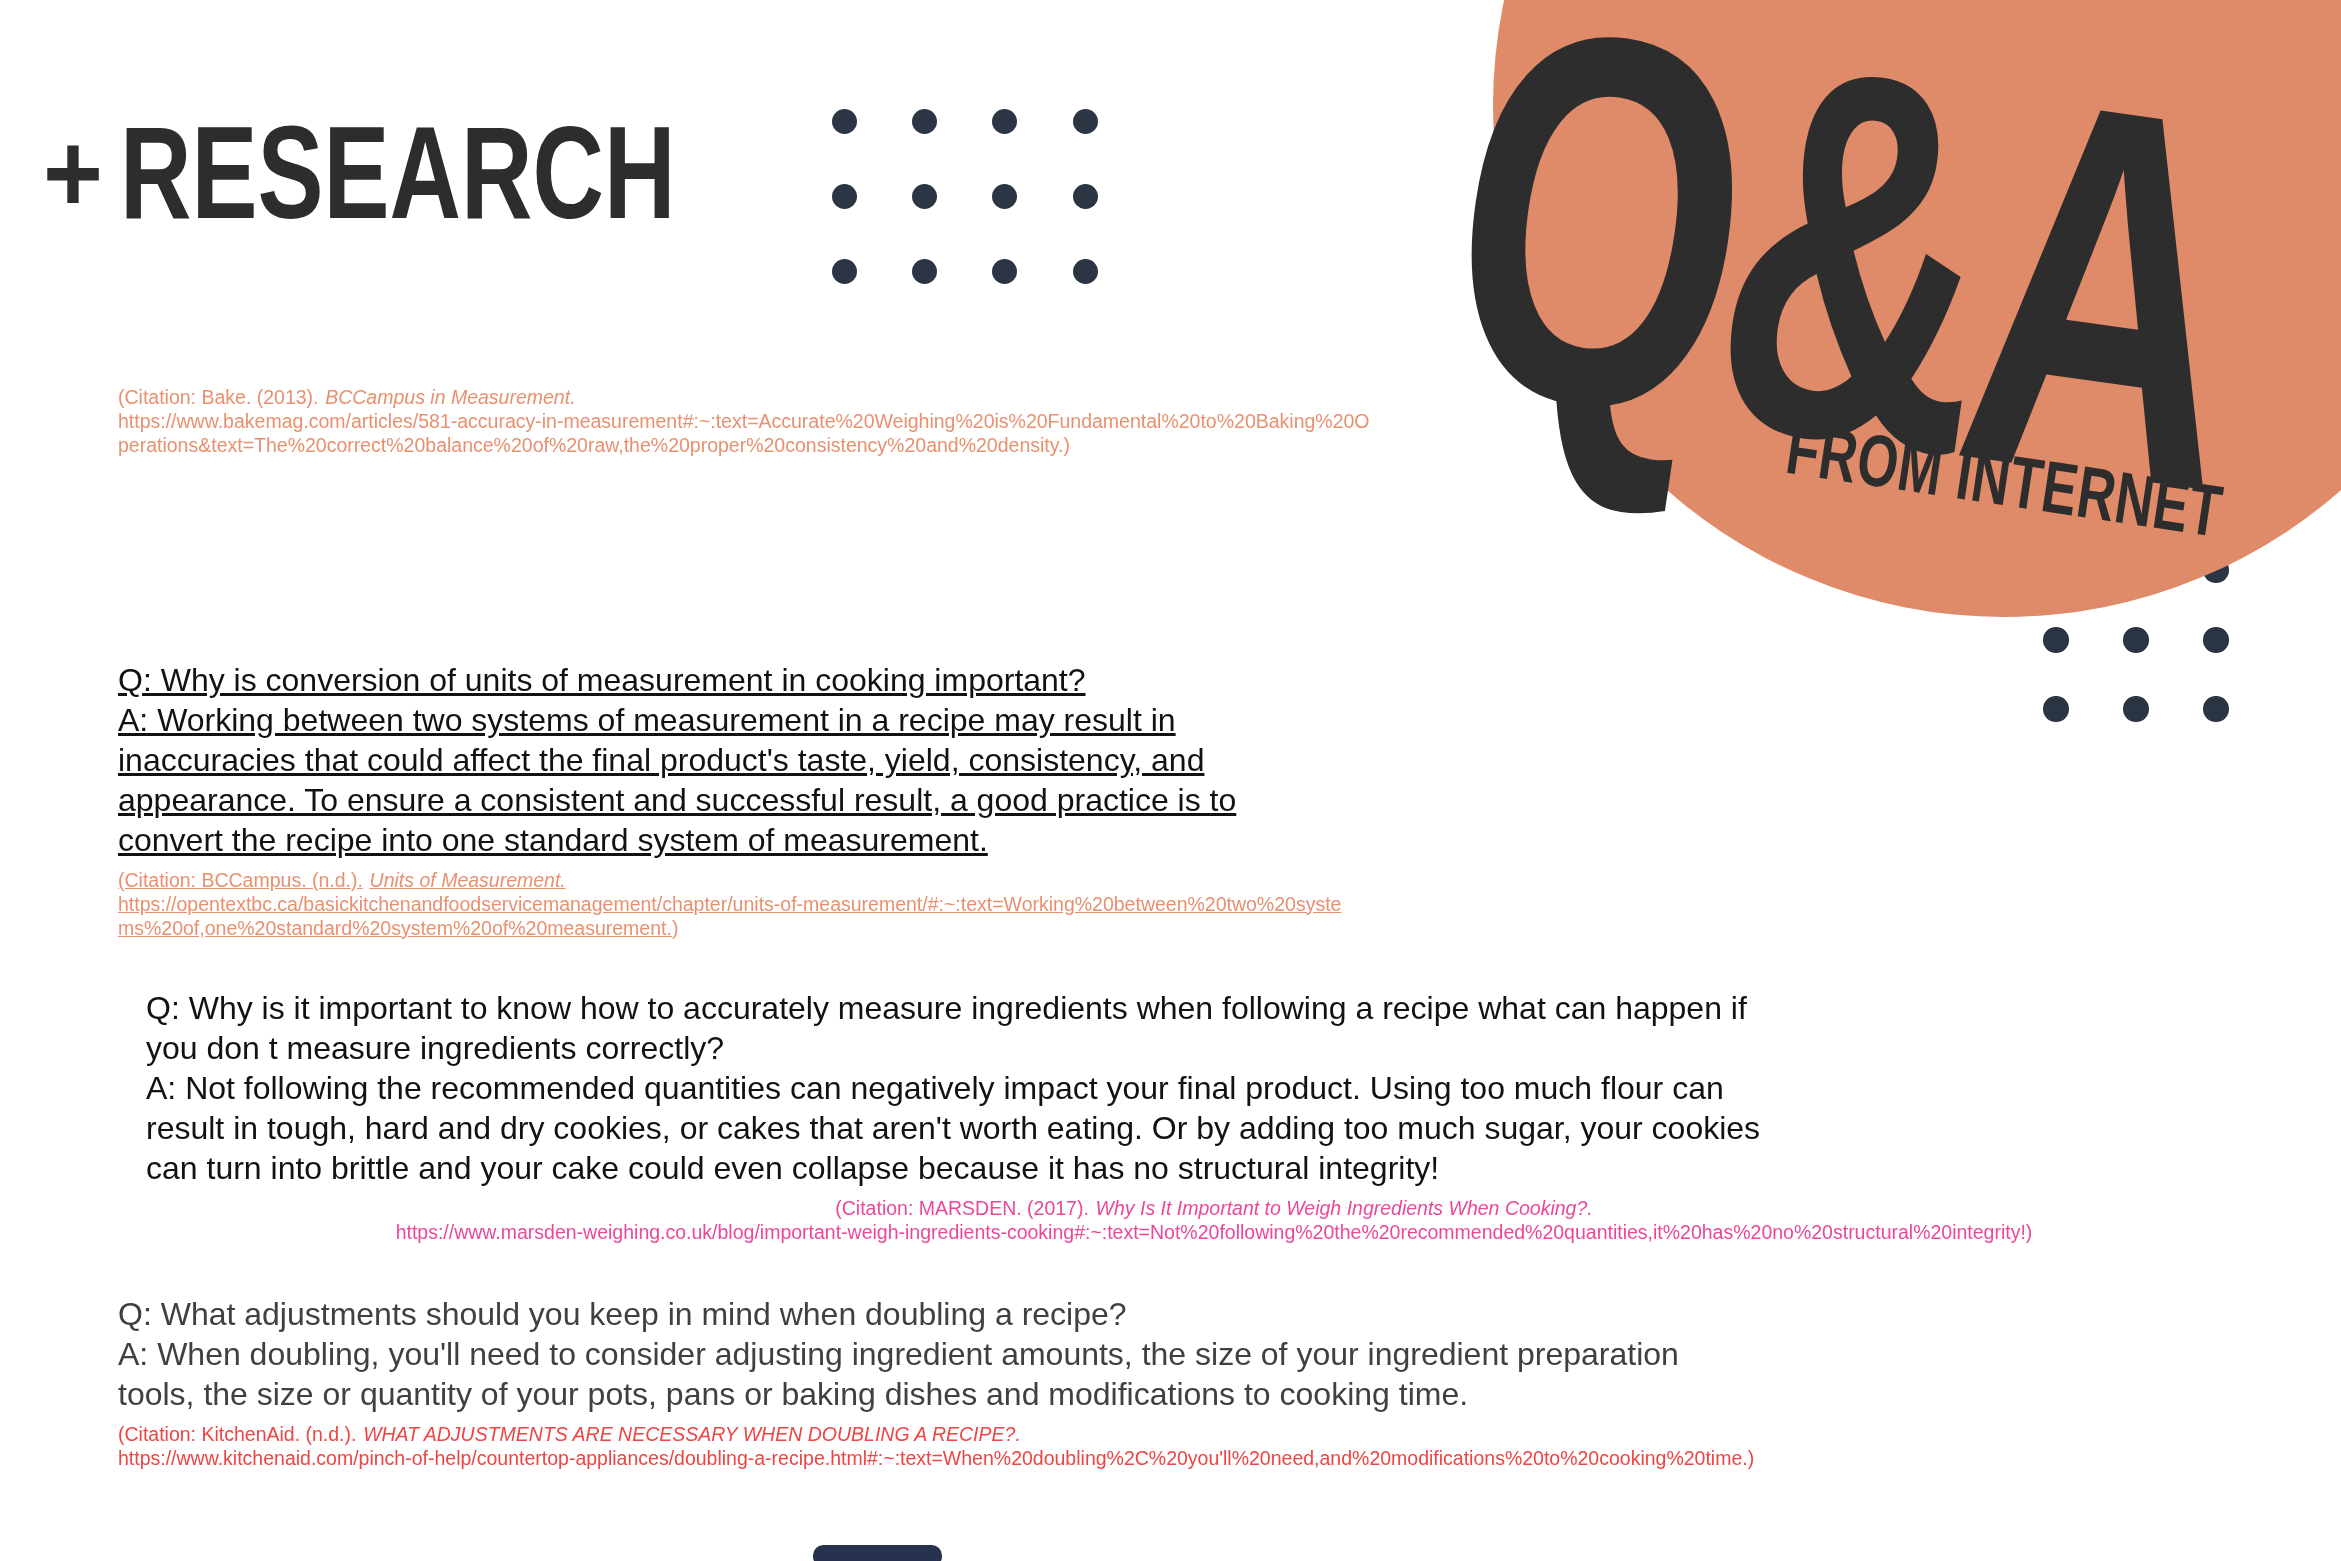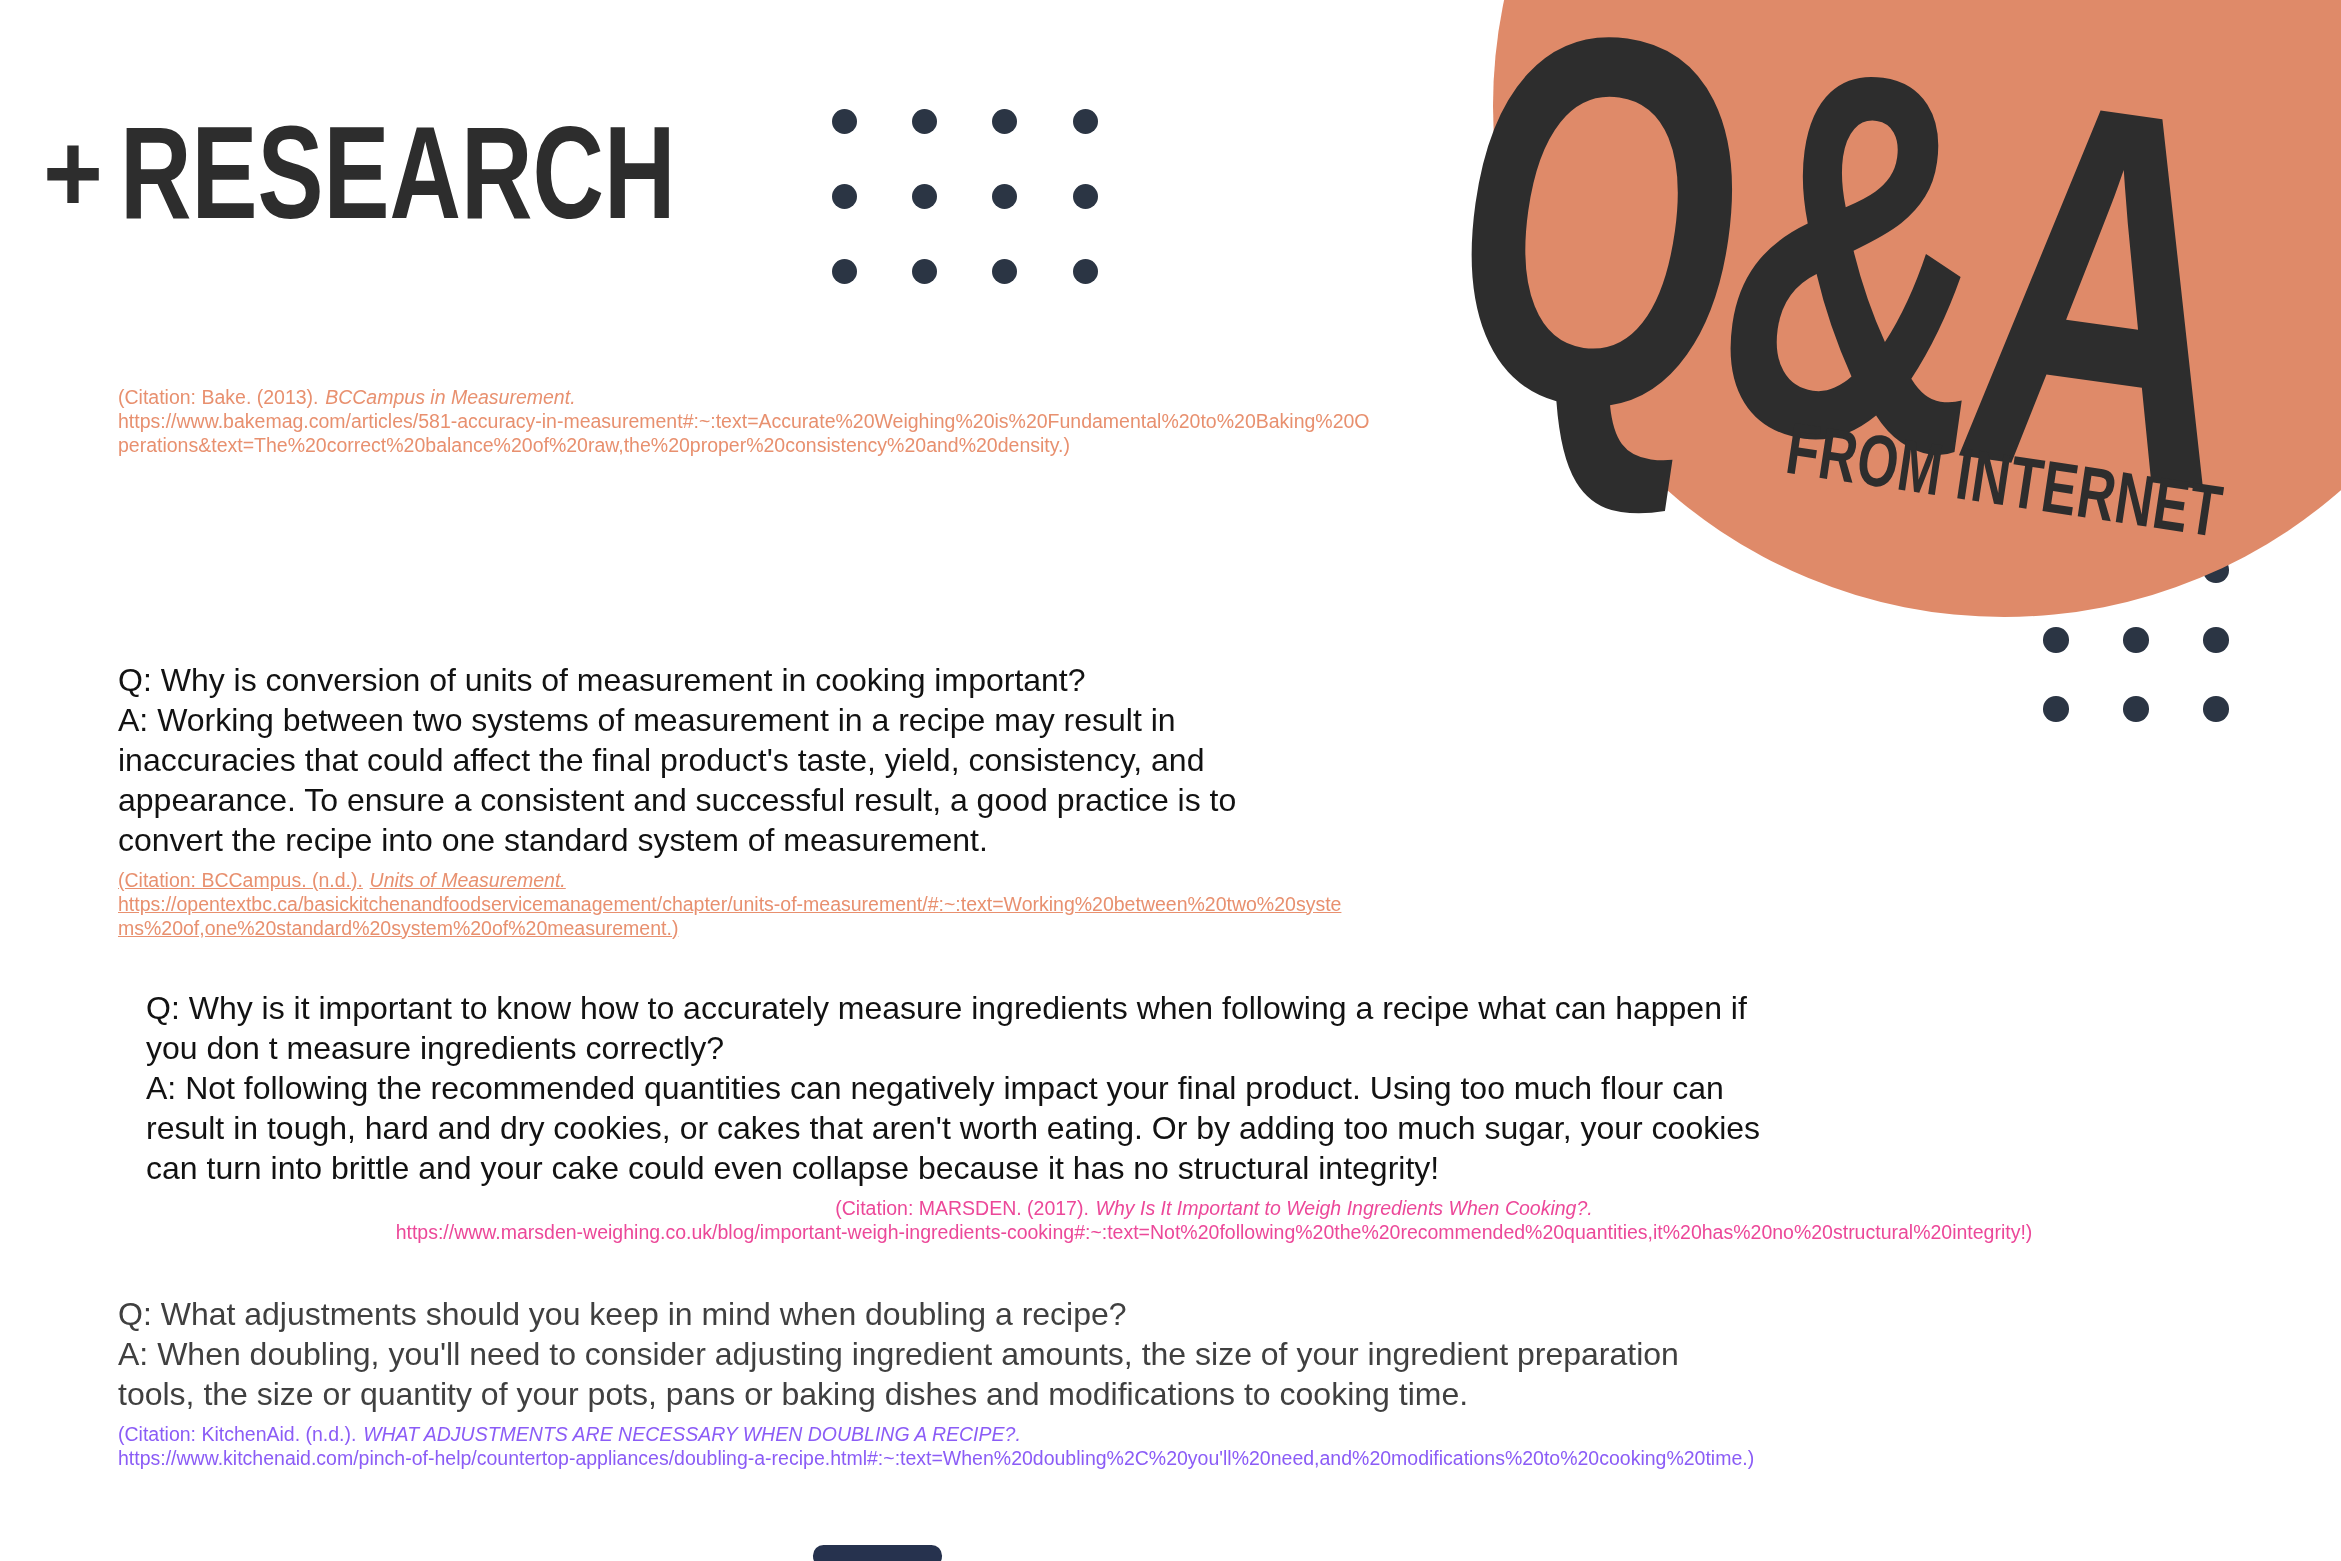--- a/index.html
+++ b/index.html
@@ -108,21 +108,21 @@
 <div class="qa-logo"><span class="inner">Q&amp;A</span></div>
 <div class="qa-sub"><span class="inner">FROM INTERNET</span></div>
 
 <div class="qa-block b1">
   <div class="citation" style="width: 1401px; color: rgb(232, 144, 111);"><span class="cite-prefix">(Citation: Bake. (2013).</span><span class="cite-title">BCCampus in Measurement.</span><span class="cite-url">
 https://www.bakemag.com/articles/581-accuracy-in-measurement#:~:text=Accurate%20Weighing%20is%20Fundamental%20to%20Baking%20O
 perations&amp;text=The%20correct%20balance%20of%20raw,the%20proper%20consistency%20and%20density.)</span></div>
 </div>
 
 <div class="qa-block b2">
-  <div class="qa-text" style="color: rgb(18, 18, 18);">Q: Why is conversion of units of measurement in cooking important?
+  <div class="qa-text" style="color: rgb(18, 18, 18); text-decoration: underline;">Q: Why is conversion of units of measurement in cooking important?
 A: Working between two systems of measurement in a recipe may result in
 inaccuracies that could affect the final product's taste, yield, consistency, and
 appearance. To ensure a consistent and successful result, a good practice is to
 convert the recipe into one standard system of measurement.</div>
   <div class="citation" style="width: 1401px; color: rgb(232, 144, 111); text-decoration: underline;"><span class="cite-prefix">(Citation: BCCampus. (n.d.).</span><span class="cite-title">Units of Measurement.</span><span class="cite-url">
 https://opentextbc.ca/basickitchenandfoodservicemanagement/chapter/units-of-measurement/#:~:text=Working%20between%20two%20syste
 ms%20of,one%20standard%20system%20of%20measurement.)</span></div>
 </div>
 
 <div class="qa-block b3">
@@ -132,18 +132,18 @@
 result in tough, hard and dry cookies, or cakes that aren't worth eating. Or by adding too much sugar, your cookies
 can turn into brittle and your cake could even collapse because it has no structural integrity!</div>
   <div class="citation" style="width: 2136px; color: #ec4899; text-align: center;"><span class="cite-prefix">(Citation: MARSDEN. (2017).</span><span class="cite-title">Why Is It Important to Weigh Ingredients When Cooking?.</span><span class="cite-url">
 https://www.marsden-weighing.co.uk/blog/important-weigh-ingredients-cooking#:~:text=Not%20following%20the%20recommended%20quantities,it%20has%20no%20structural%20integrity!)</span></div>
 </div>
 
 <div class="qa-block b4">
   <div class="qa-text" style="color: #404040;">Q: What adjustments should you keep in mind when doubling a recipe?
 A: When doubling, you'll need to consider adjusting ingredient amounts, the size of your ingredient preparation
 tools, the size or quantity of your pots, pans or baking dishes and modifications to cooking time.</div>
-  <div class="citation" style="width: 2136px; color: #8b5cf6;"><span class="cite-prefix">(Citation: KitchenAid. (n.d.).</span><span class="cite-title">WHAT ADJUSTMENTS ARE NECESSARY WHEN DOUBLING A RECIPE?.</span><span class="cite-url">
+  <div class="citation" style="width: 2136px; color: #ef4444;"><span class="cite-prefix">(Citation: KitchenAid. (n.d.).</span><span class="cite-title">WHAT ADJUSTMENTS ARE NECESSARY WHEN DOUBLING A RECIPE?.</span><span class="cite-url">
 https://www.kitchenaid.com/pinch-of-help/countertop-appliances/doubling-a-recipe.html#:~:text=When%20doubling%2C%20you'll%20need,and%20modifications%20to%20cooking%20time.)</span></div>
 </div>
 
 <div class="bottom-bar" style="background: rgb(38, 50, 78);"></div>
 
 
 </body></html>

